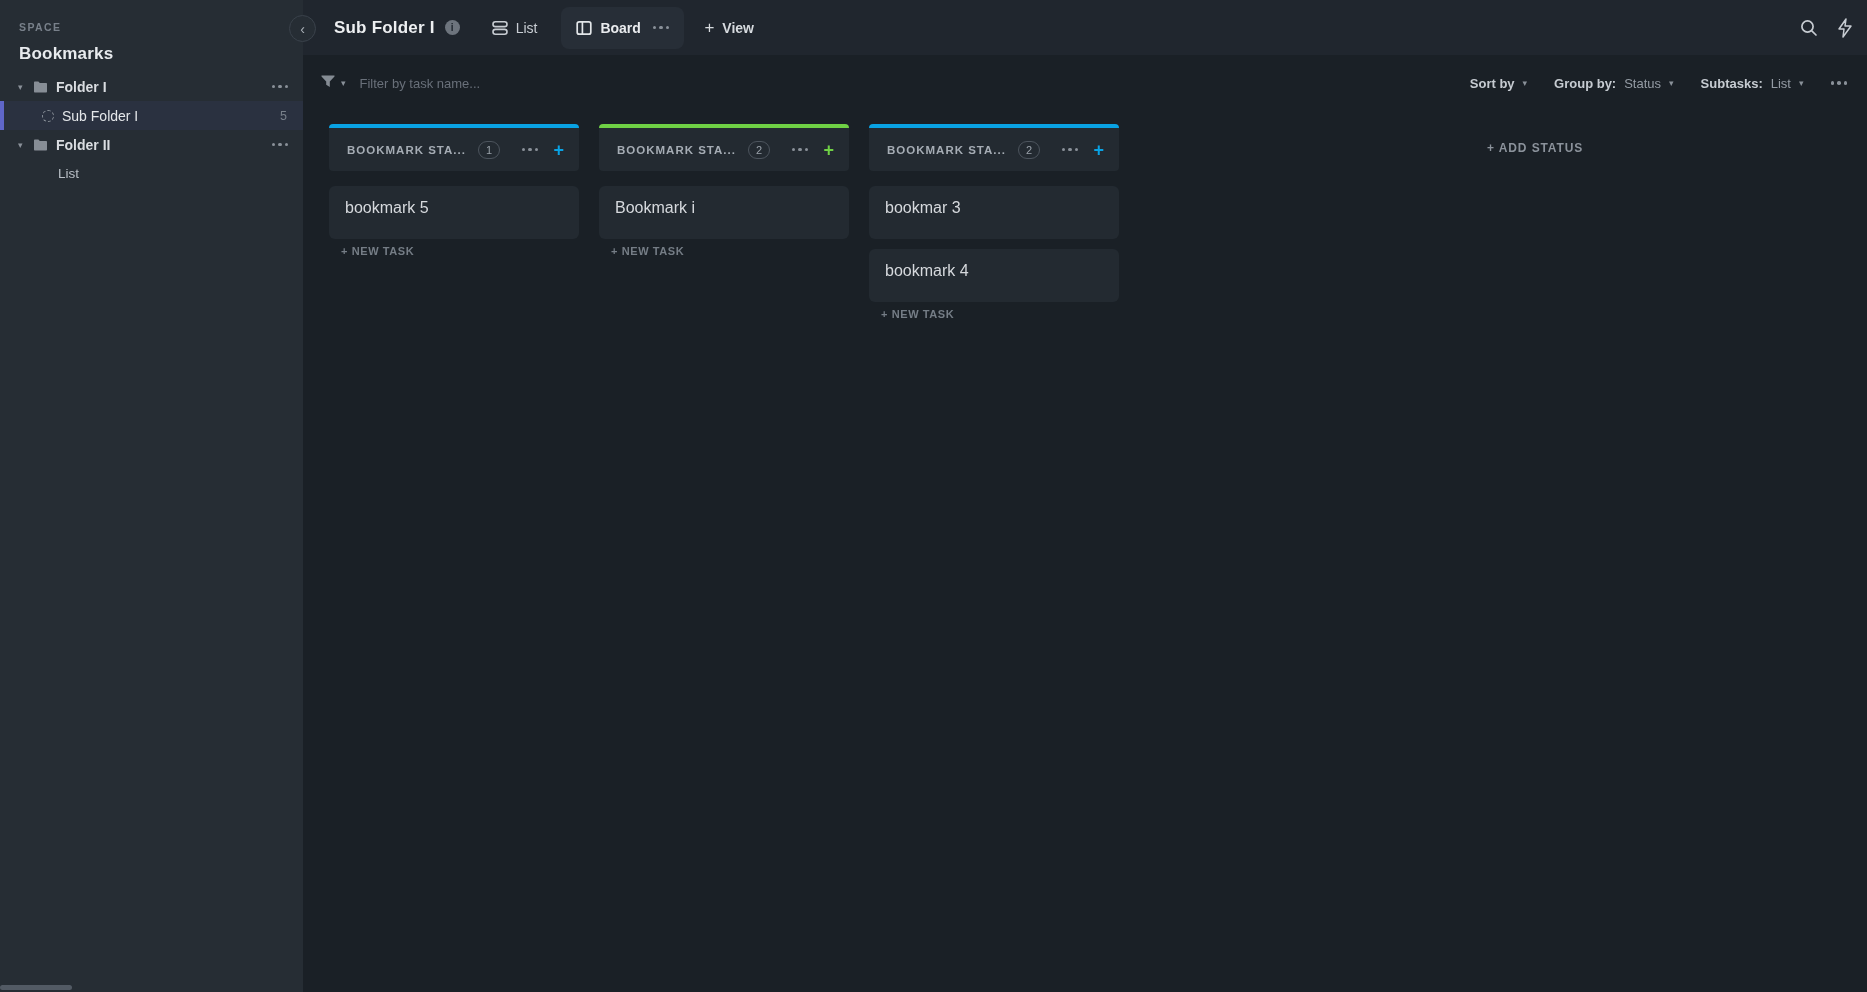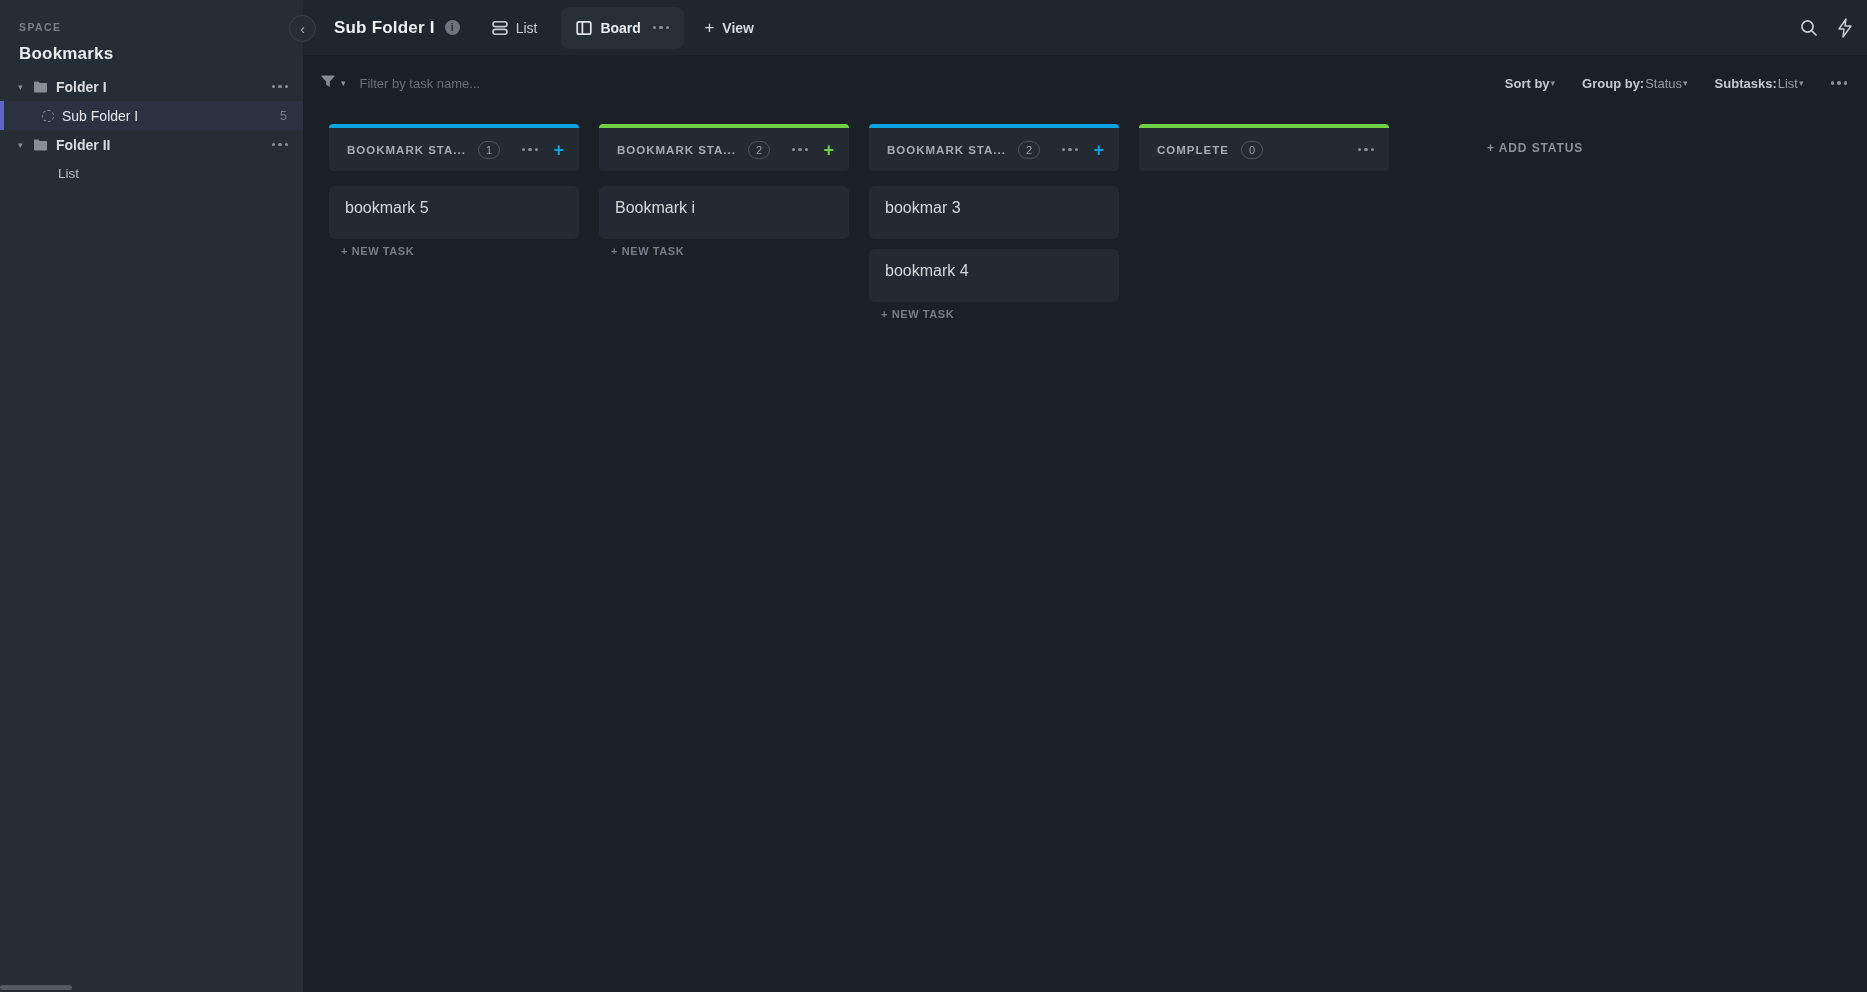--- a/index.html
+++ b/index.html
@@ -50,21 +50,21 @@
   .dots { display:inline-flex; gap:3px; align-items:center; cursor:pointer; color:#8a9199; }
   .dots i { width:3.5px; height:3.5px; border-radius:50%; background:currentColor; display:block; }
   
   .content { position:absolute; left:303px; top:55px; right:0; bottom:0; background:#1a2026; }
   .toolbar { position:absolute; left:0; right:0; top:0; height:56px; display:flex; align-items:center; }
   .filter-group { margin-left:18px; display:flex; align-items:center; gap:6px; }
   .filter-caret, .ctl-caret { color:#8a9199; font-size:9px; }
   .filter-input { background:transparent; border:none; outline:none; margin-left:8px; width:220px; font-size:13px; color:#c9ced4; font-family:"Liberation Sans", sans-serif; }
   .filter-input::placeholder { color:#69707a; }
   .toolbar-right { margin-left:auto; display:flex; align-items:center; gap:27px; margin-right:20px; }
-  .ctl { display:flex; align-items:center; gap:1px; font-size:13px; cursor:pointer; }
+  .ctl { display:flex; align-items:center; gap:8px; font-size:13px; cursor:pointer; }
   .ctl-label { font-weight:700; color:#c6cbd1; }
   .ctl-value { color:#959ca5; }
   
   .board { position:absolute; left:26px; top:69px; display:flex; gap:20px; align-items:flex-start; }
   .column { width:250px; flex:0 0 250px; }
   .col-header {
     height:47px; border-top:4px solid #09a2e3; background:#232a31; border-radius:4px;
     display:flex; align-items:center; padding:0 15px 0 18px;
   }
   .col-title { font-size:11.5px; font-weight:700; letter-spacing:1px; color:#a6adb5; white-space:nowrap; overflow:hidden; text-overflow:ellipsis; }
@@ -256,30 +256,18 @@
               <i></i>
             </span>
             <span class="col-plus" style="color: rgb(9, 162, 227);">+</span>
           </div>
           <div class="cards">
             <div class="card"><span>bookmar 3</span></div>
             <div class="card"><span>bookmark 4</span></div>
           </div>
           <div class="new-task">+ NEW TASK</div>
         </div>
-        <div class="column">
-          <div class="col-header" style="border-top-color: rgb(111, 209, 69);">
-            <span class="col-title">COMPLETE</span>
-            <span class="col-count">0</span>
-            <span class="dots col-dots">
-              <i></i>
-              <i></i>
-              <i></i>
-            </span>
-          </div>
-          <div class="cards"></div>
-        </div>
       </div>
 
     <div class="add-status">+ ADD STATUS</div>
   </div>
 
 </div>
 
 </body></html>

